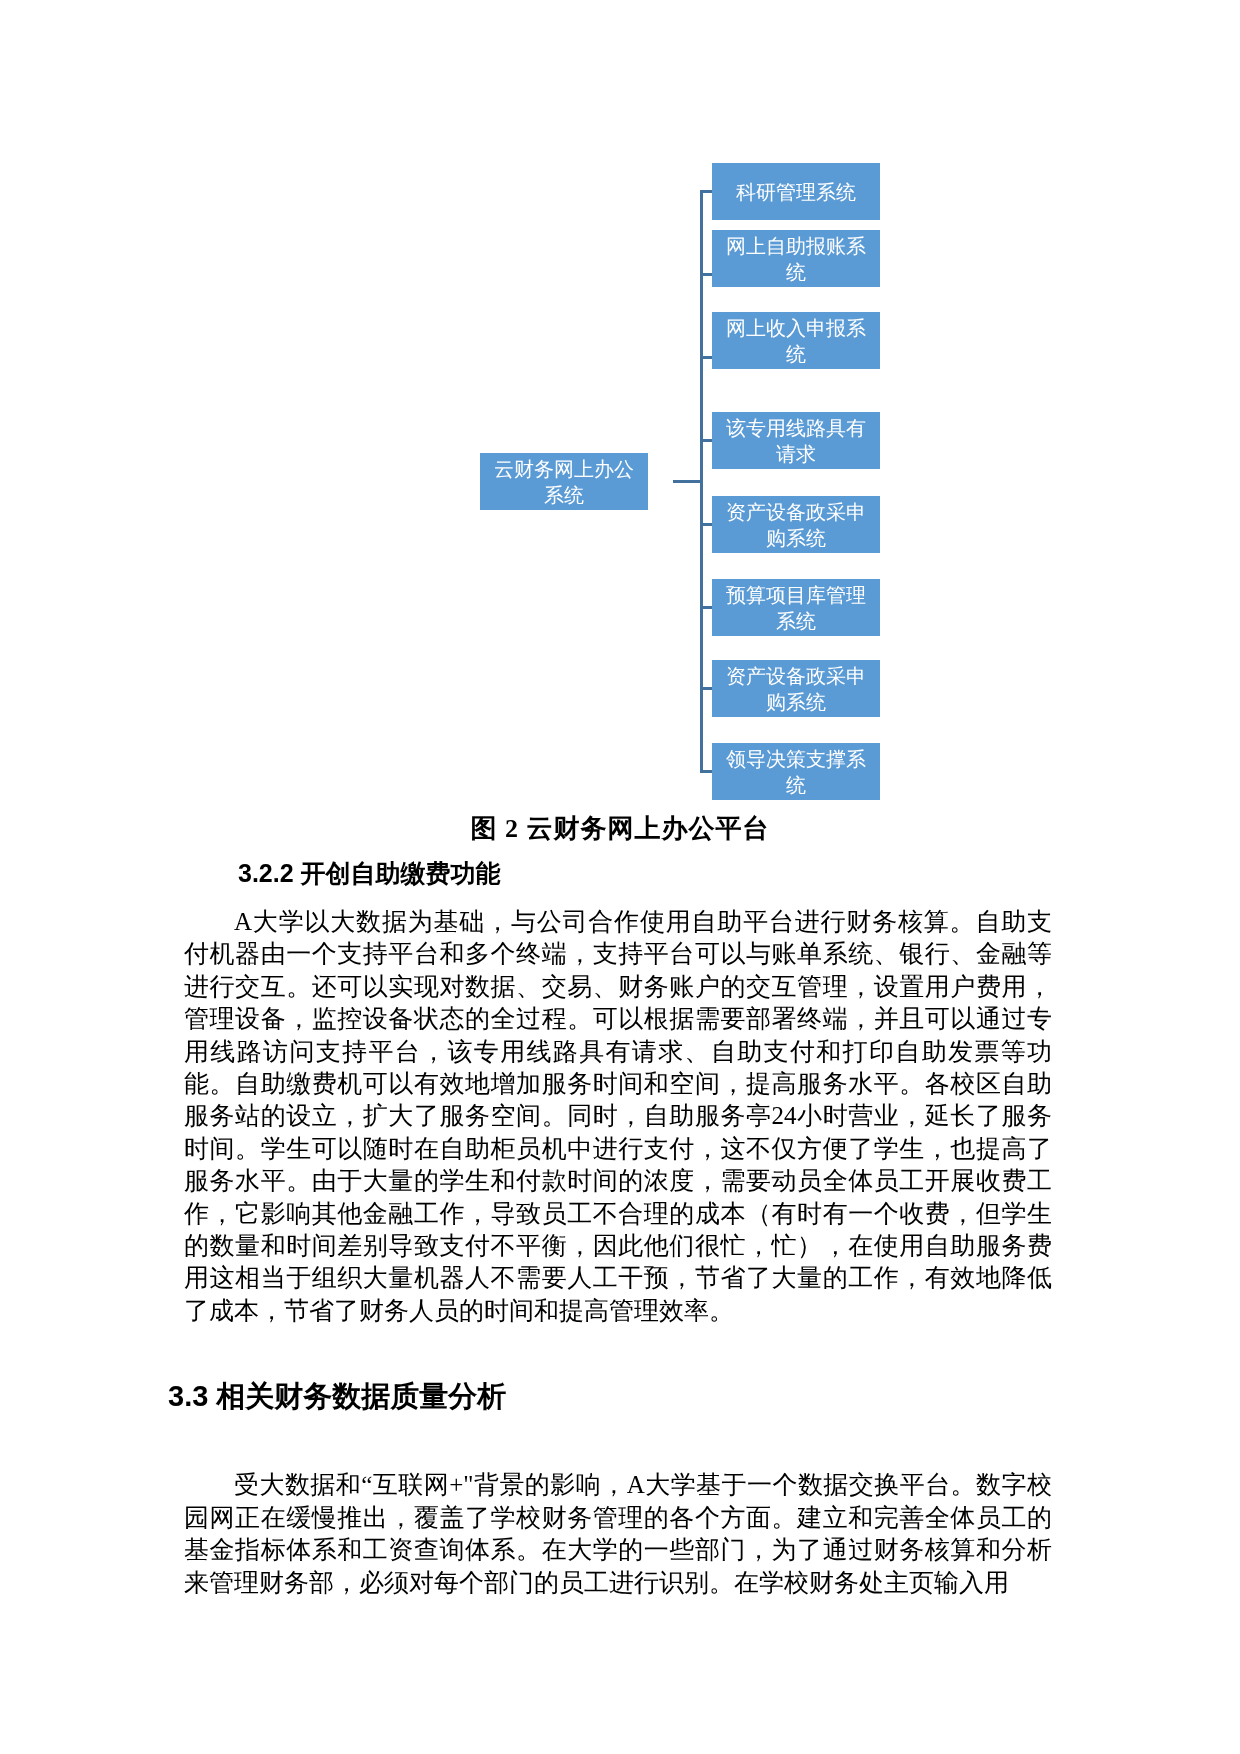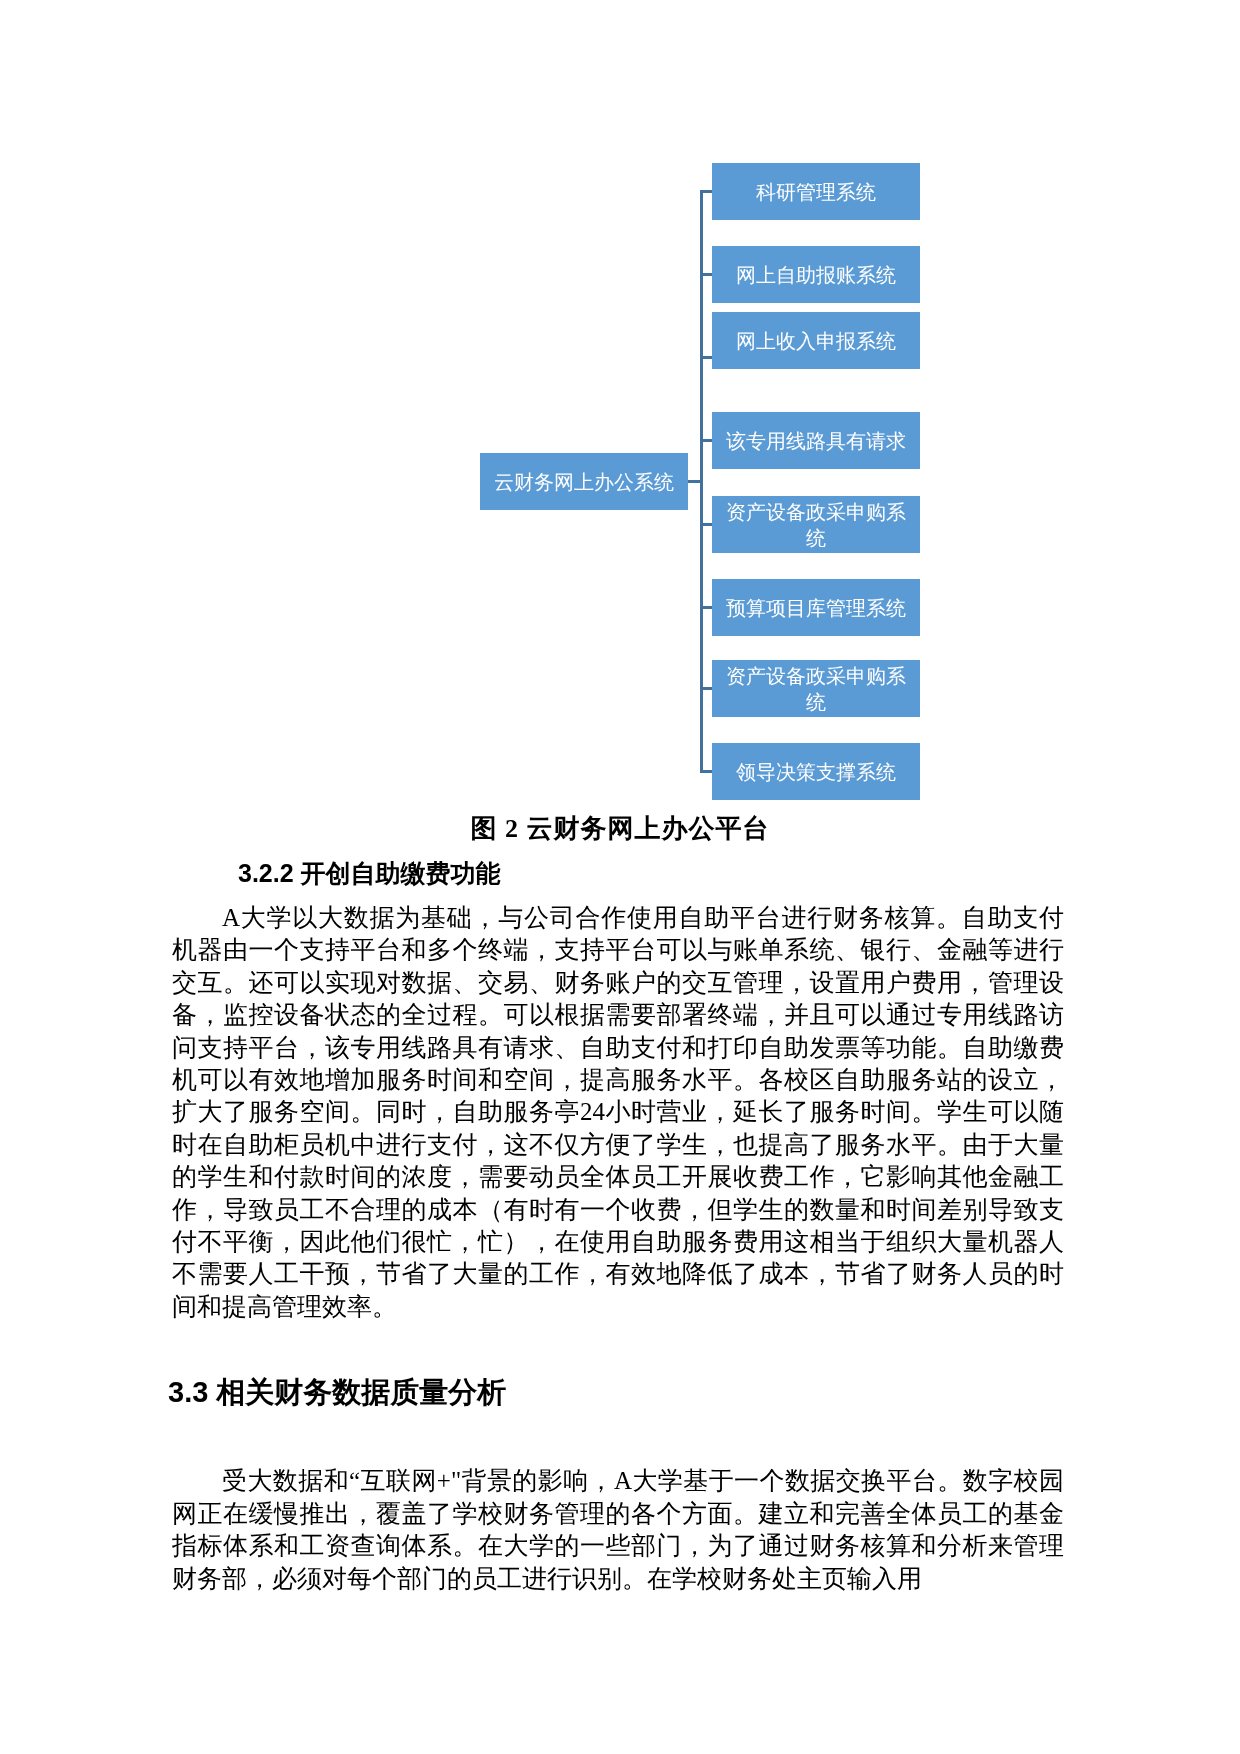--- a/index.html
+++ b/index.html
@@ -5,21 +5,21 @@
   html,body { margin:0; padding:0; background:#e9e9e9; }
   .page {
     width:1240px; height:1754px; margin:0 auto; background:#ffffff;
     position:relative; color:#000;
     font-family:"Liberation Serif", serif;
     overflow:hidden;
   }
   
   .diagram { position:relative; width:1240px; height:805px; }
   .node {
-    position:absolute; width:208px; height:57px; box-sizing:border-box;
+    position:absolute; width:168px; height:57px; box-sizing:border-box;
     background:var(--box-fill,#5B9BD5); color:var(--box-text,#ffffff);
     display:flex; align-items:center; justify-content:center;
     text-align:center; font-size:20px; line-height:26px; padding:16px 12px;
   }
   .node.child { left:712px; }
   .node.root { left:480px; top:453px; }
   .line { position:absolute; background:var(--connector,#41719C); }
   
   .caption {
     text-align:center; font-weight:bold; font-size:26px;
@@ -30,21 +30,21 @@
   .h322 {
     font-family:"Liberation Sans", sans-serif; font-weight:bold;
     font-size:25px; margin:11px 0 12px 70px;
   }
   .h33 {
     font-family:Liberation Sans, sans-serif; font-weight:bold;
     font-size:29px; margin:50px 0 0 0;
   }
   .para {
     font-size:25px; line-height:32.4px; text-align:justify;
-    text-justify:inter-character; text-indent:2em; margin:4px;
+    text-justify:inter-character; text-indent:2em; margin:16px;
   }
   .para.second { margin-top:52px; }
 </style>
 </head>
 <body>
 
 <div class="page">
 
   <div class="diagram">
 
@@ -55,21 +55,21 @@
     <div class="line" style="left:700px;top:356px;width:13px;height:3px"></div>
     <div class="line" style="left:700px;top:439px;width:13px;height:3px"></div>
     <div class="line" style="left:700px;top:523px;width:13px;height:3px"></div>
     <div class="line" style="left:700px;top:606px;width:13px;height:3px"></div>
     <div class="line" style="left:700px;top:687px;width:13px;height:3px"></div>
     <div class="line" style="left:700px;top:770px;width:13px;height:3px"></div>
 
     <div class="node root">云财务网上办公系统</div>
 
     <div class="node child" style="top:163px">科研管理系统</div>
-    <div class="node child" style="top:246px">网上自助报账系统</div>
+    <div class="node child" style="top:230px">网上自助报账系统</div>
     <div class="node child" style="top:312px">网上收入申报系统</div>
     <div class="node child" style="top:412px">该专用线路具有请求</div>
     <div class="node child" style="top:496px">资产设备政采申购系统</div>
     <div class="node child" style="top:579px">预算项目库管理系统</div>
     <div class="node child" style="top:743px">领导决策支撑系统</div>
     <div class="node child" style="top:660px">资产设备政采申购系统</div>
   </div>
 
   <div class="caption">图 2 云财务网上办公平台</div>
 

